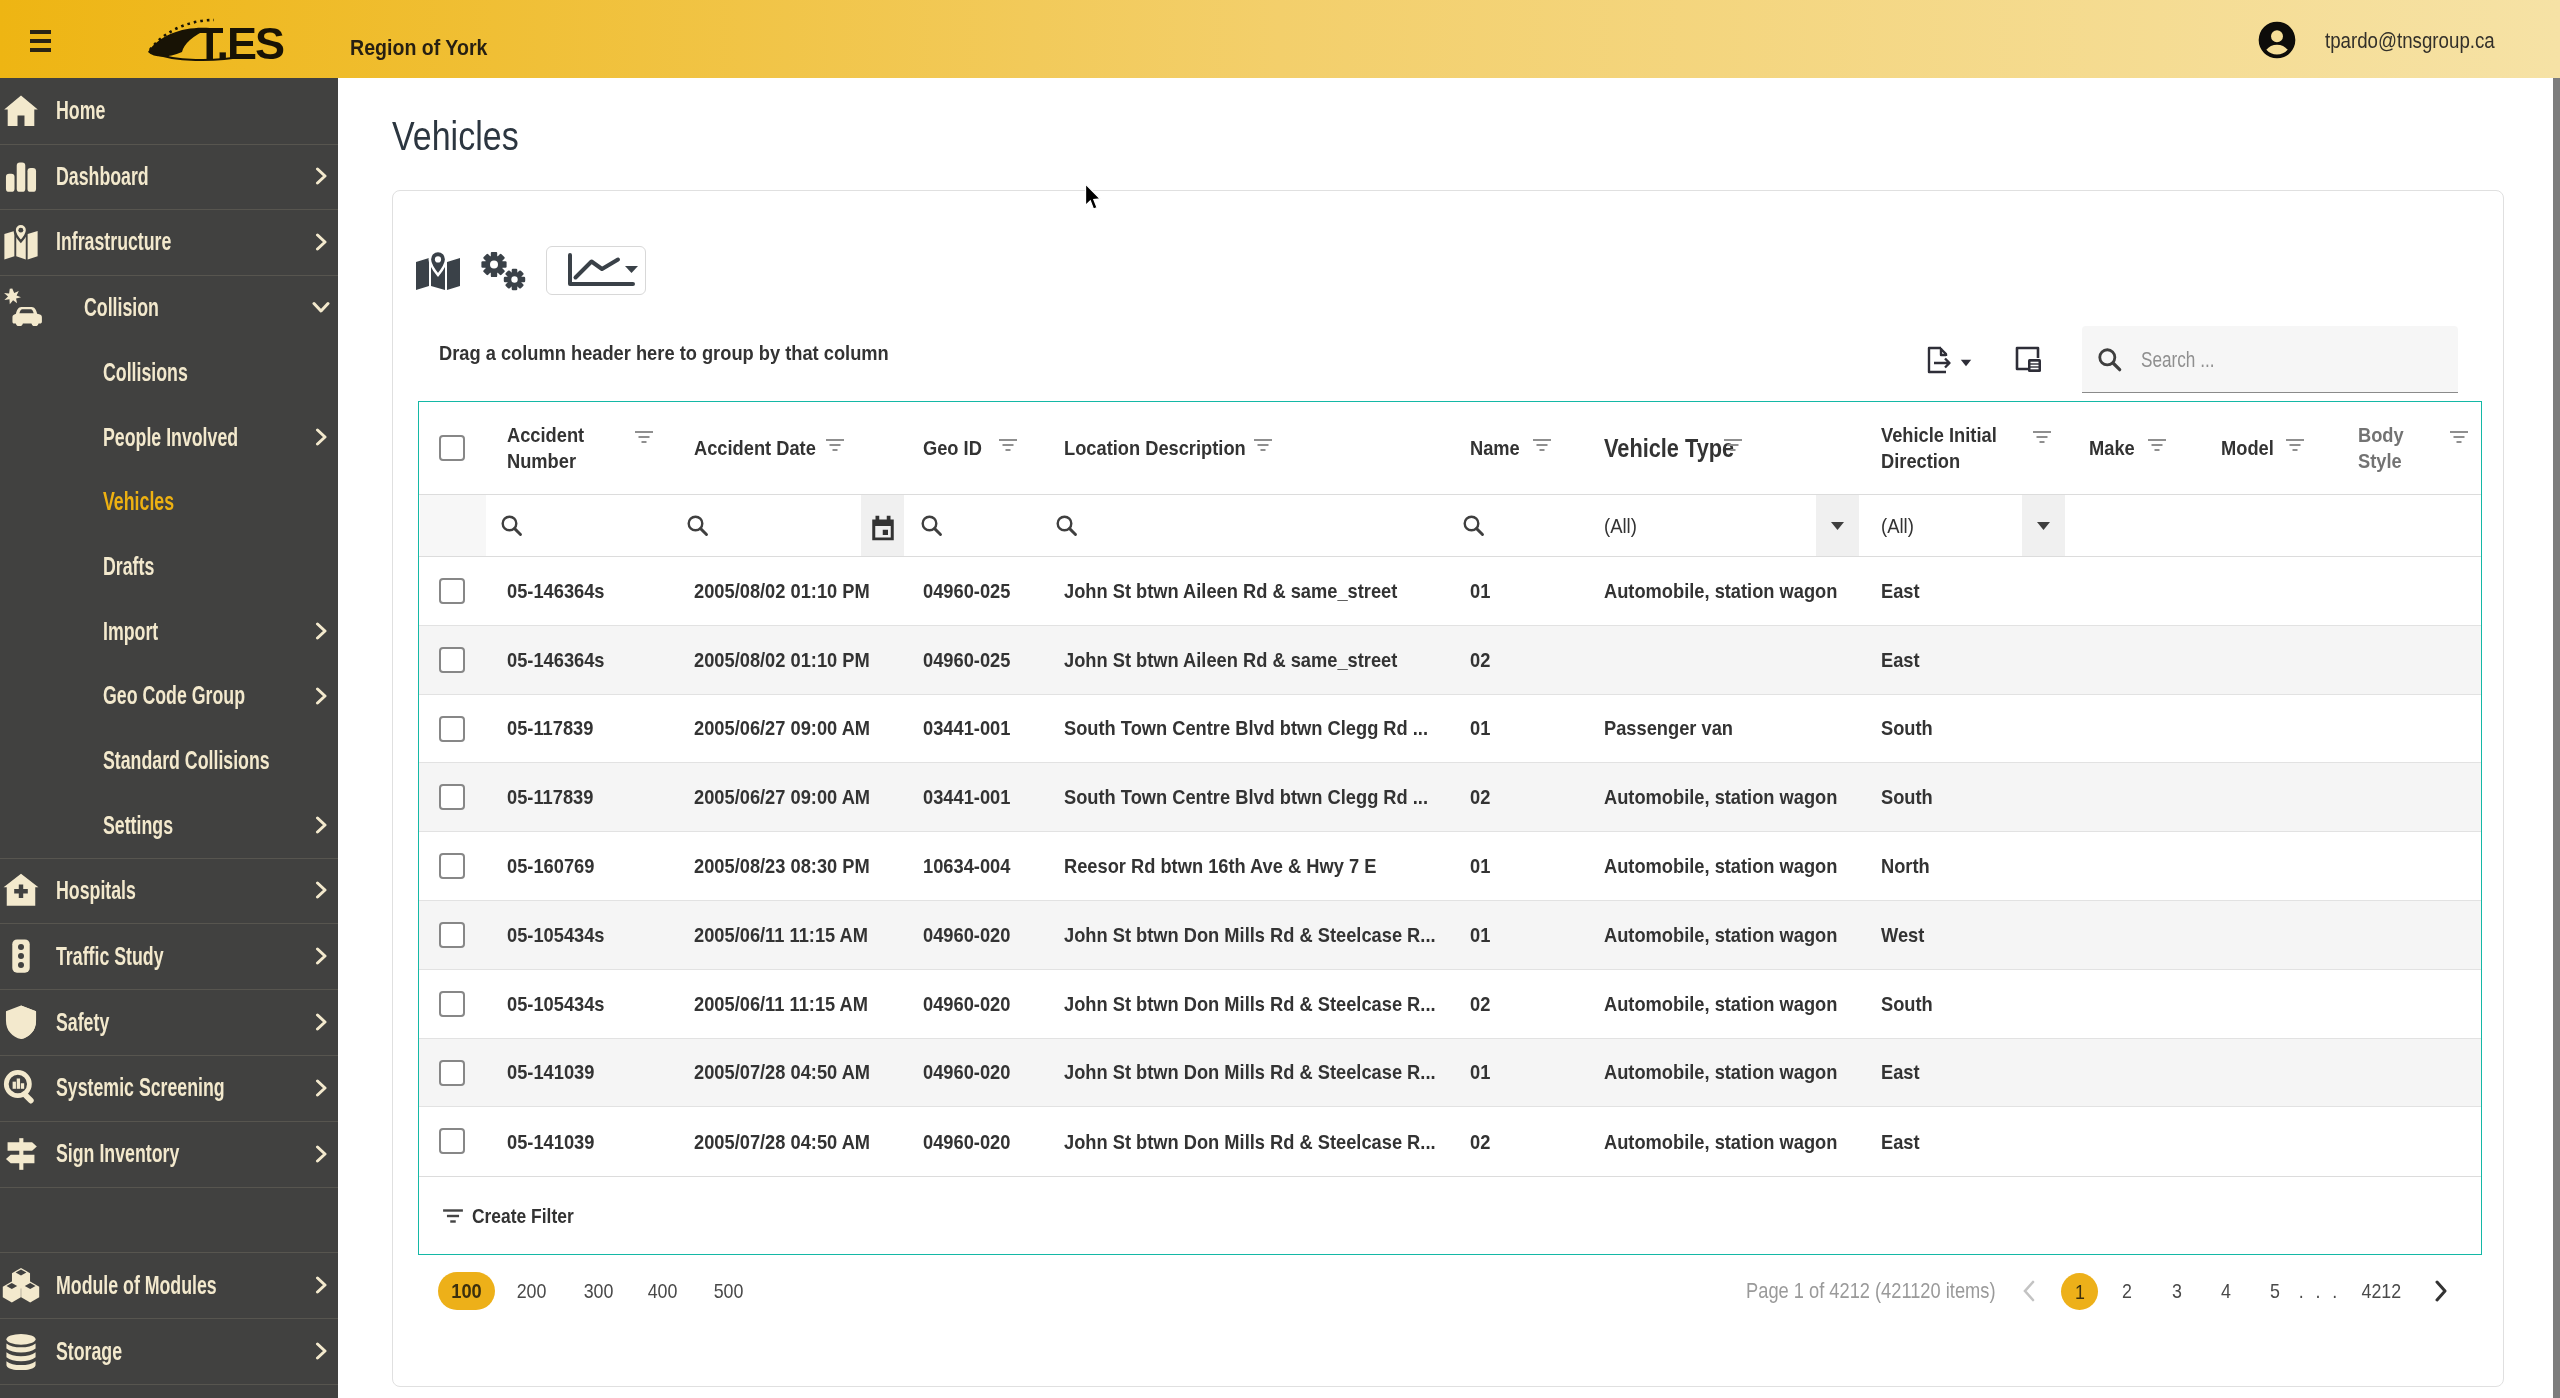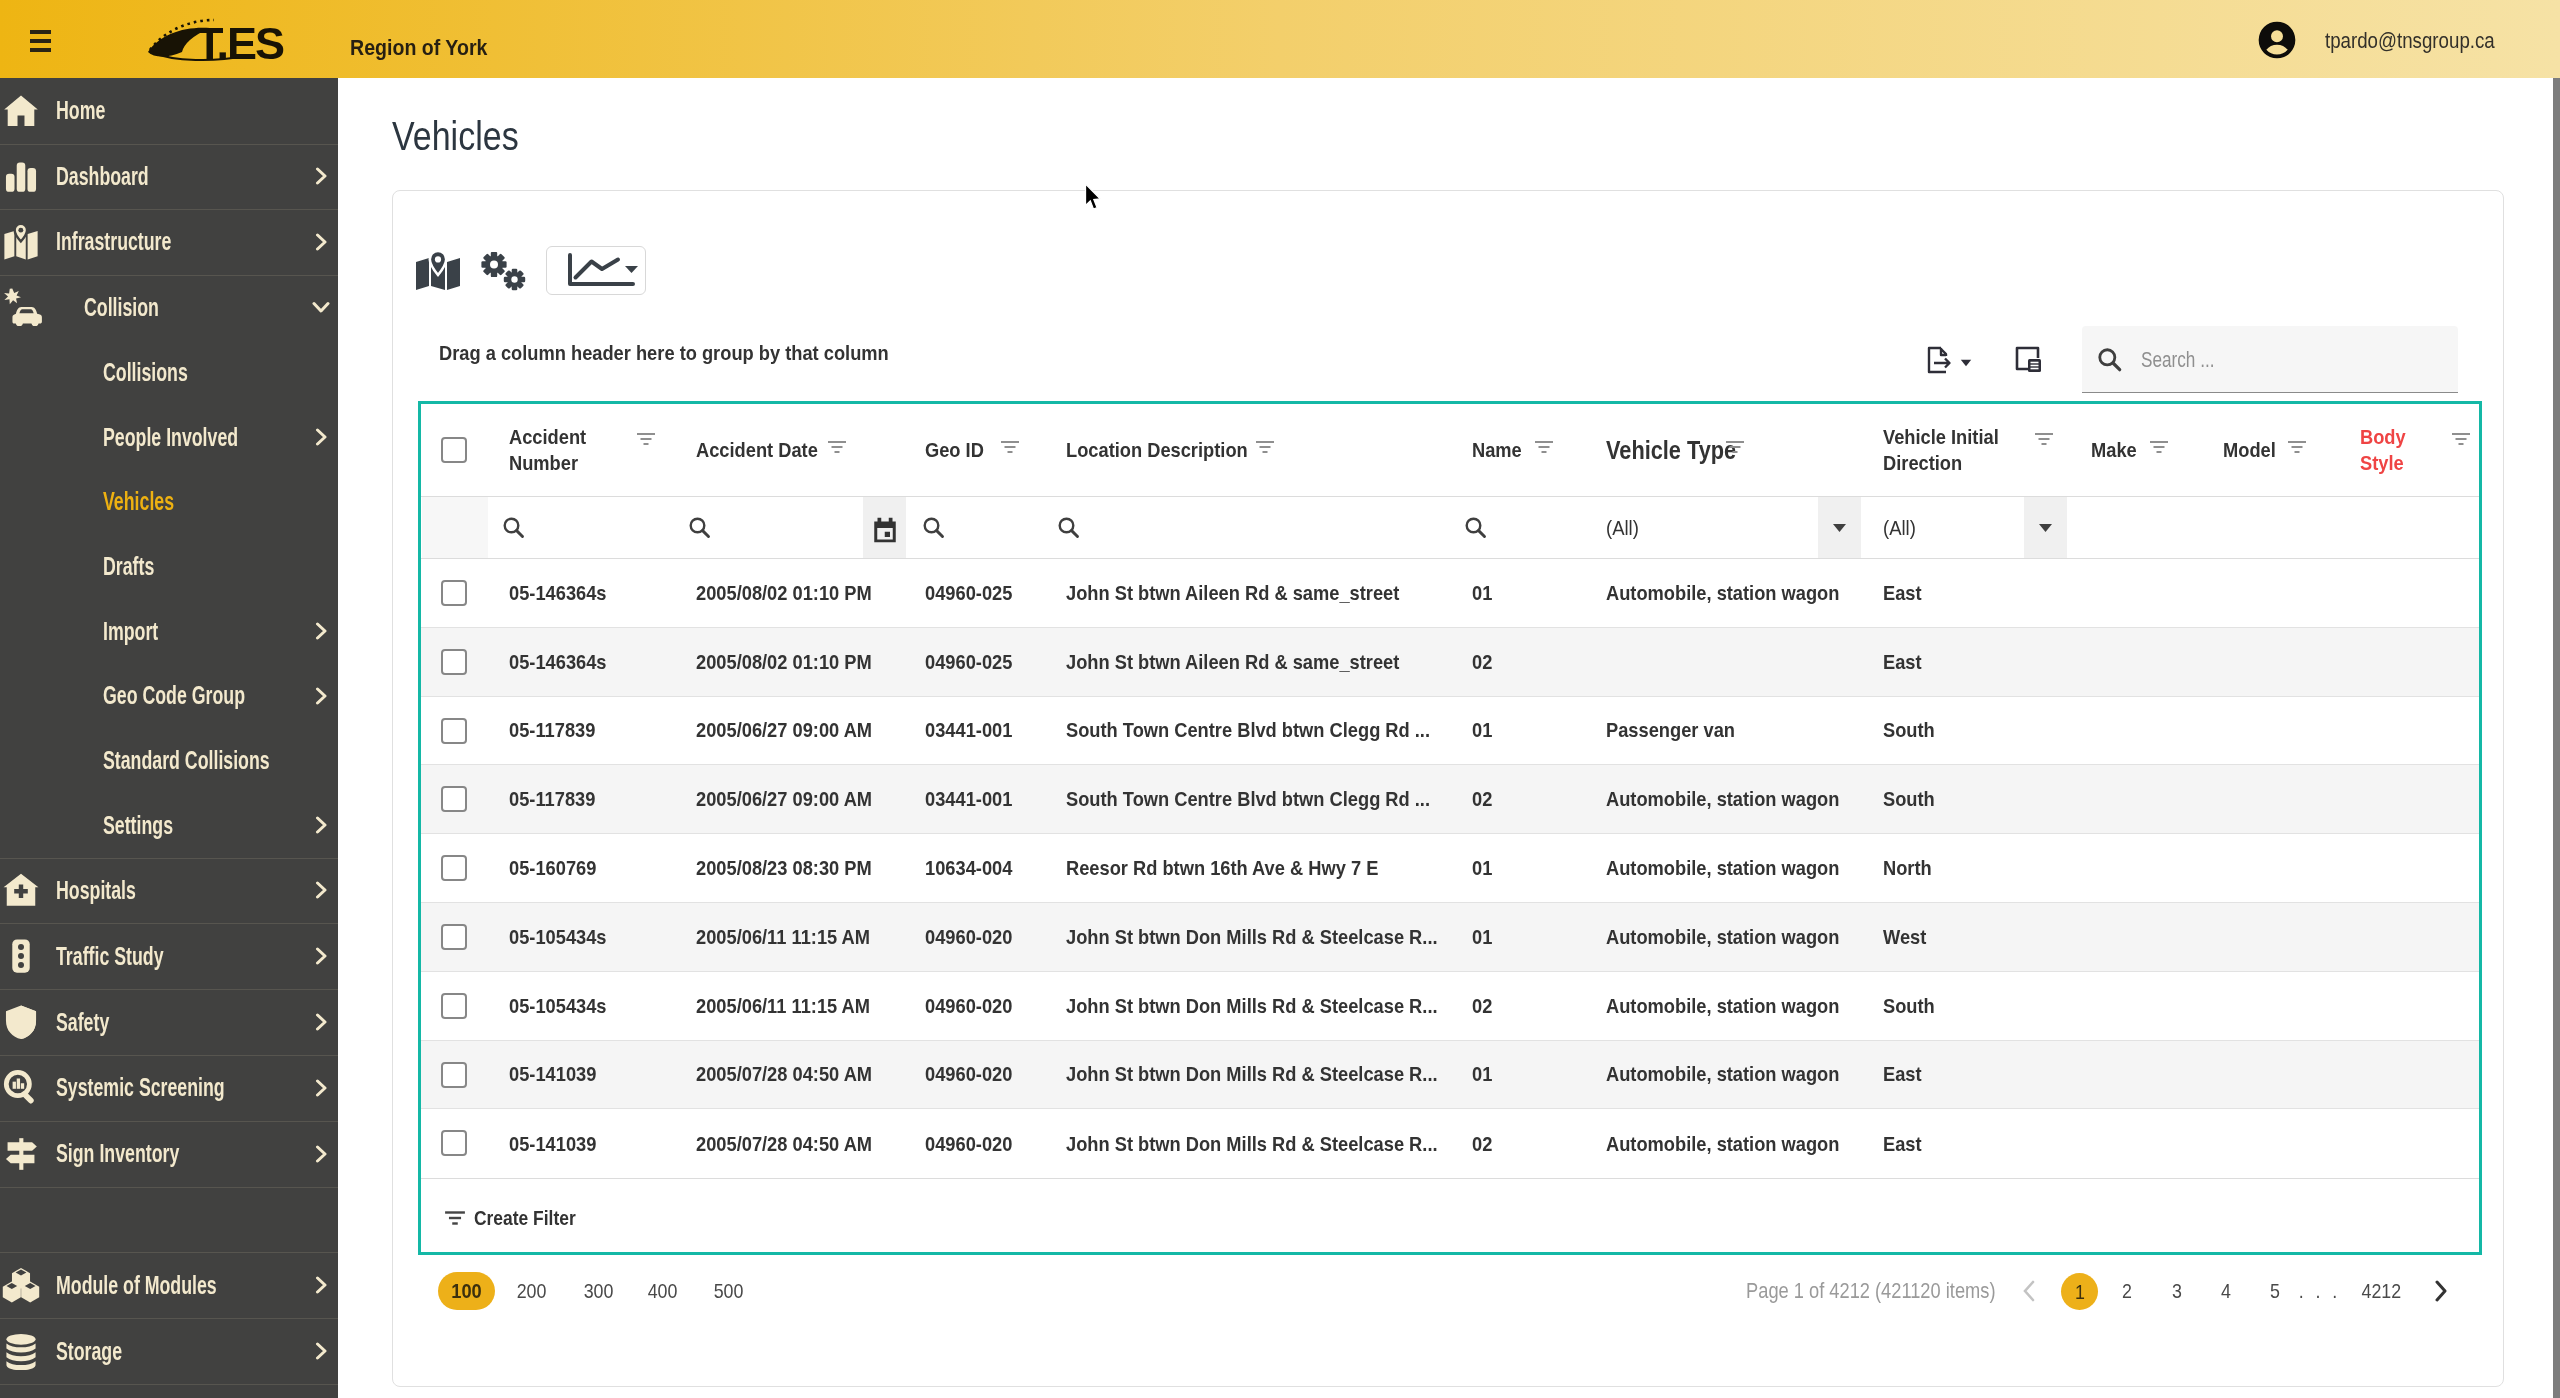--- a/index.html
+++ b/index.html
@@ -261,21 +261,21 @@
 <line x1="16.5" y1="19.5" x2="24.5" y2="19.5" stroke="#fff" stroke-width="1.6"></line>
 <line x1="16.5" y1="22.5" x2="24.5" y2="22.5" stroke="#fff" stroke-width="1.6"></line>
 </svg>
 <div style="position:absolute;left:1689px;top:135px;width:376px;height:67px;background:#f6f6f6;border-bottom:1px solid #8a8a8a;border-radius:4px 4px 0 0">
 <svg style="position:absolute;left:14px;top:20px" width="28" height="28" viewBox="0 0 26 26">
           <circle cx="10.5" cy="10.5" r="7" stroke="#3f3f3f" stroke-width="2.6" fill="none"></circle>
           <line x1="15.8" y1="15.8" x2="22" y2="22" stroke="#3f3f3f" stroke-width="3" stroke-linecap="round"></line>
         </svg>
 <div style="position:absolute;left:59px;top:0;height:67px;line-height:67px;font-size:22px;color:#8f8f8f"><span class="t87" style="transform:scaleX(.78)">Search ...</span></div>
 </div>
-<div style="position:absolute;left:25px;top:210px;width:2064px;height:854px;border:3px solid #14b8a6">
+<div style="position:absolute;left:25px;top:210px;width:2064px;height:854px;border:1px solid #14b8a6">
 <div style="position:relative;height:93px;border-bottom:1px solid #dcdcdc;display:flex">
 <div style="position:relative;width:73px;flex:0 0 73px;font-size:21px;font-weight:bold;color:#333">
             <div style="position:absolute;left:20px;top:33px;width:26px;height:26px;border:2px solid #878787;border-radius:4px;background:#fff"></div>
           </div>
 <div style="position:relative;width:187px;flex:0 0 187px;font-size:21px;font-weight:bold;color:#333">
             <div style="display:flex;align-items:center;height:100%;padding-left:15px;line-height:26px">
               <span class="t87">Accident<br>Number</span>
             </div>
             <svg style="position:absolute;left:142px;top:28px" width="20" height="14" viewBox="0 0 20 14">
               <line x1="1" y1="2" x2="19" y2="2" stroke="#8f8f8f" stroke-width="2"></line>
@@ -356,21 +356,21 @@
 <div style="position:relative;width:137px;flex:0 0 137px;font-size:21px;font-weight:bold;color:#333">
             <div style="display:flex;align-items:center;height:100%;padding-left:15px;line-height:26px">
               <span class="t87">Model</span>
             </div>
             <svg style="position:absolute;left:79px;top:36px" width="20" height="14" viewBox="0 0 20 14">
               <line x1="1" y1="2" x2="19" y2="2" stroke="#8f8f8f" stroke-width="2"></line>
               <line x1="4.5" y1="7" x2="15.5" y2="7" stroke="#8f8f8f" stroke-width="2"></line>
               <line x1="7.5" y1="12" x2="12.5" y2="12" stroke="#8f8f8f" stroke-width="2"></line>
             </svg>
           </div>
-<div style="position:relative;width:140px;flex:0 0 140px;font-size:21px;font-weight:bold;color:#ef4444">
+<div style="position:relative;width:140px;flex:0 0 140px;font-size:21px;font-weight:bold;color:#737373">
             <div style="display:flex;align-items:center;height:100%;padding-left:15px;line-height:26px">
               <span class="t87">Body<br>Style</span>
             </div>
             <svg style="position:absolute;left:106px;top:28px" width="20" height="14" viewBox="0 0 20 14">
               <line x1="1" y1="2" x2="19" y2="2" stroke="#8f8f8f" stroke-width="2"></line>
               <line x1="4.5" y1="7" x2="15.5" y2="7" stroke="#8f8f8f" stroke-width="2"></line>
               <line x1="7.5" y1="12" x2="12.5" y2="12" stroke="#8f8f8f" stroke-width="2"></line>
             </svg>
           </div>
 </div>

